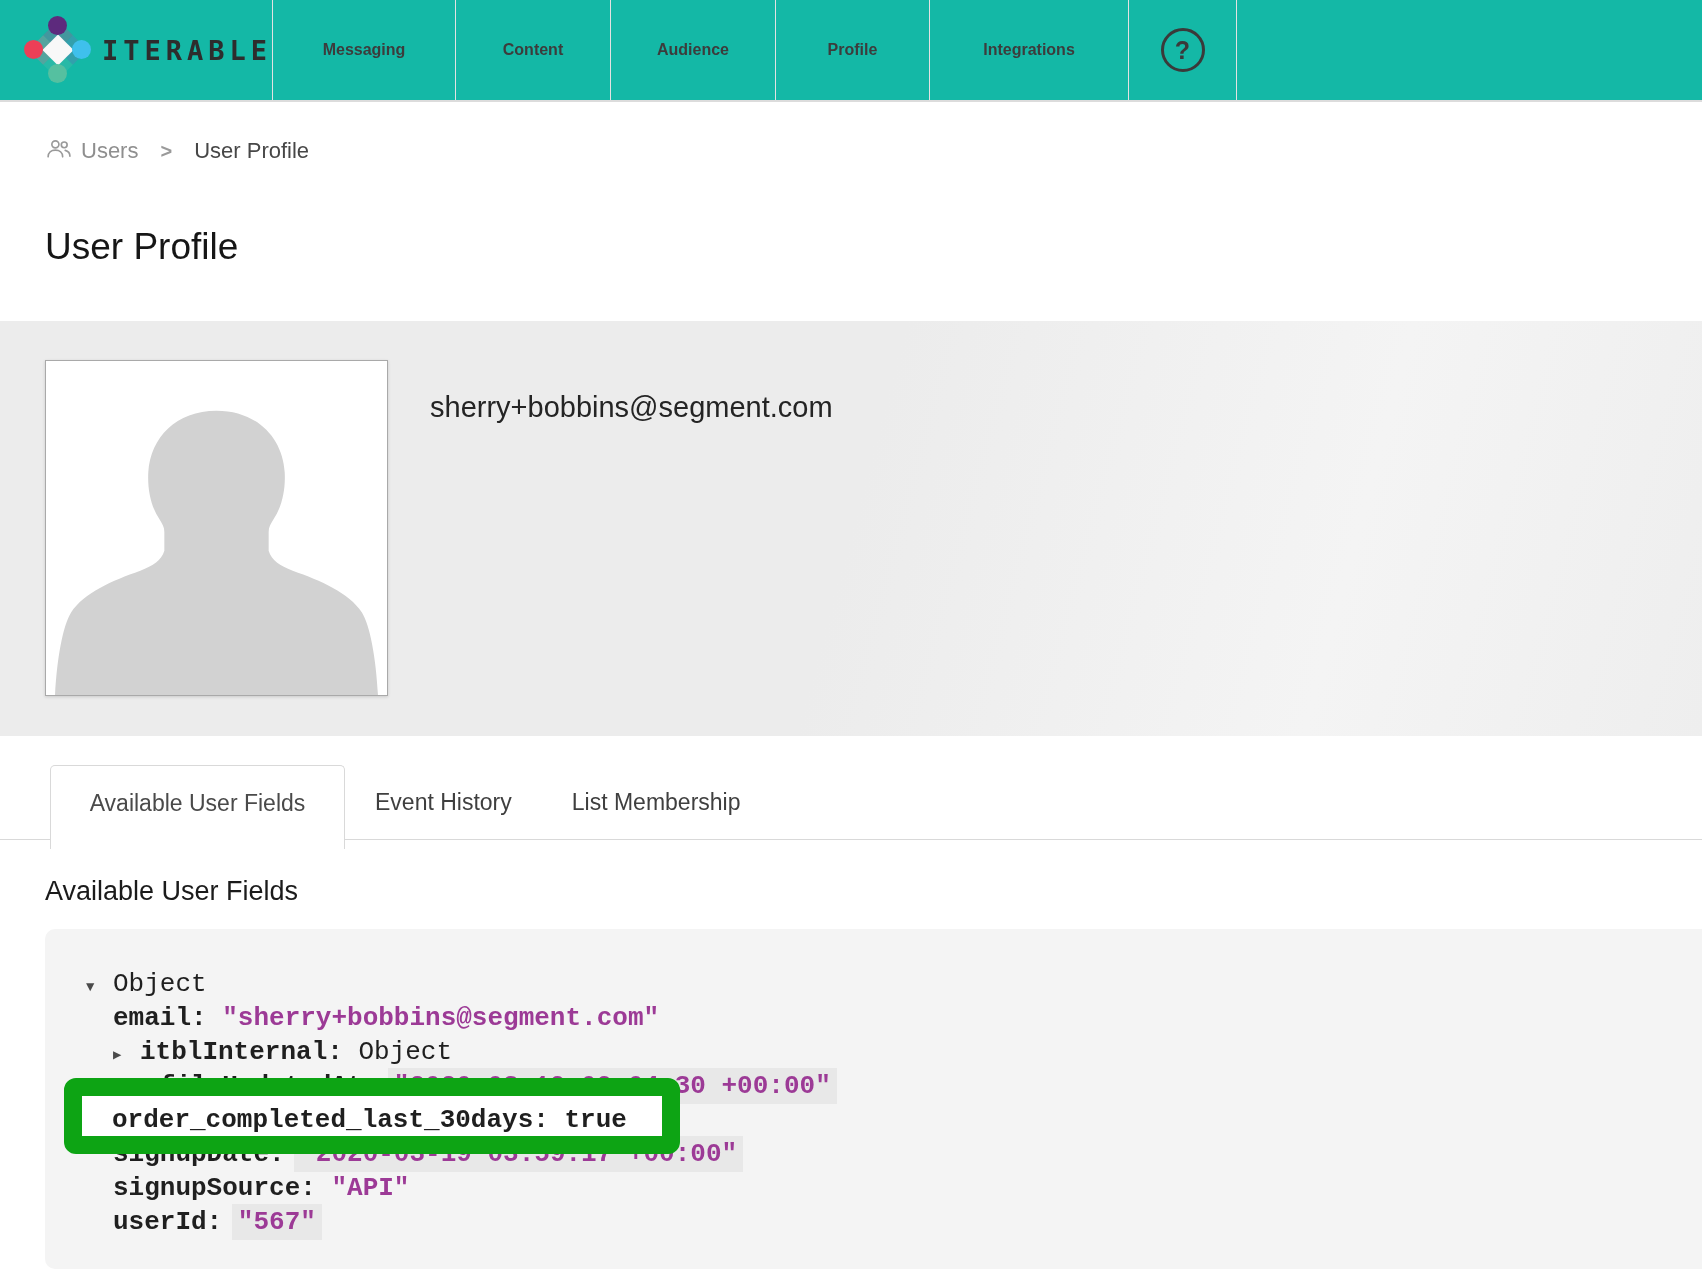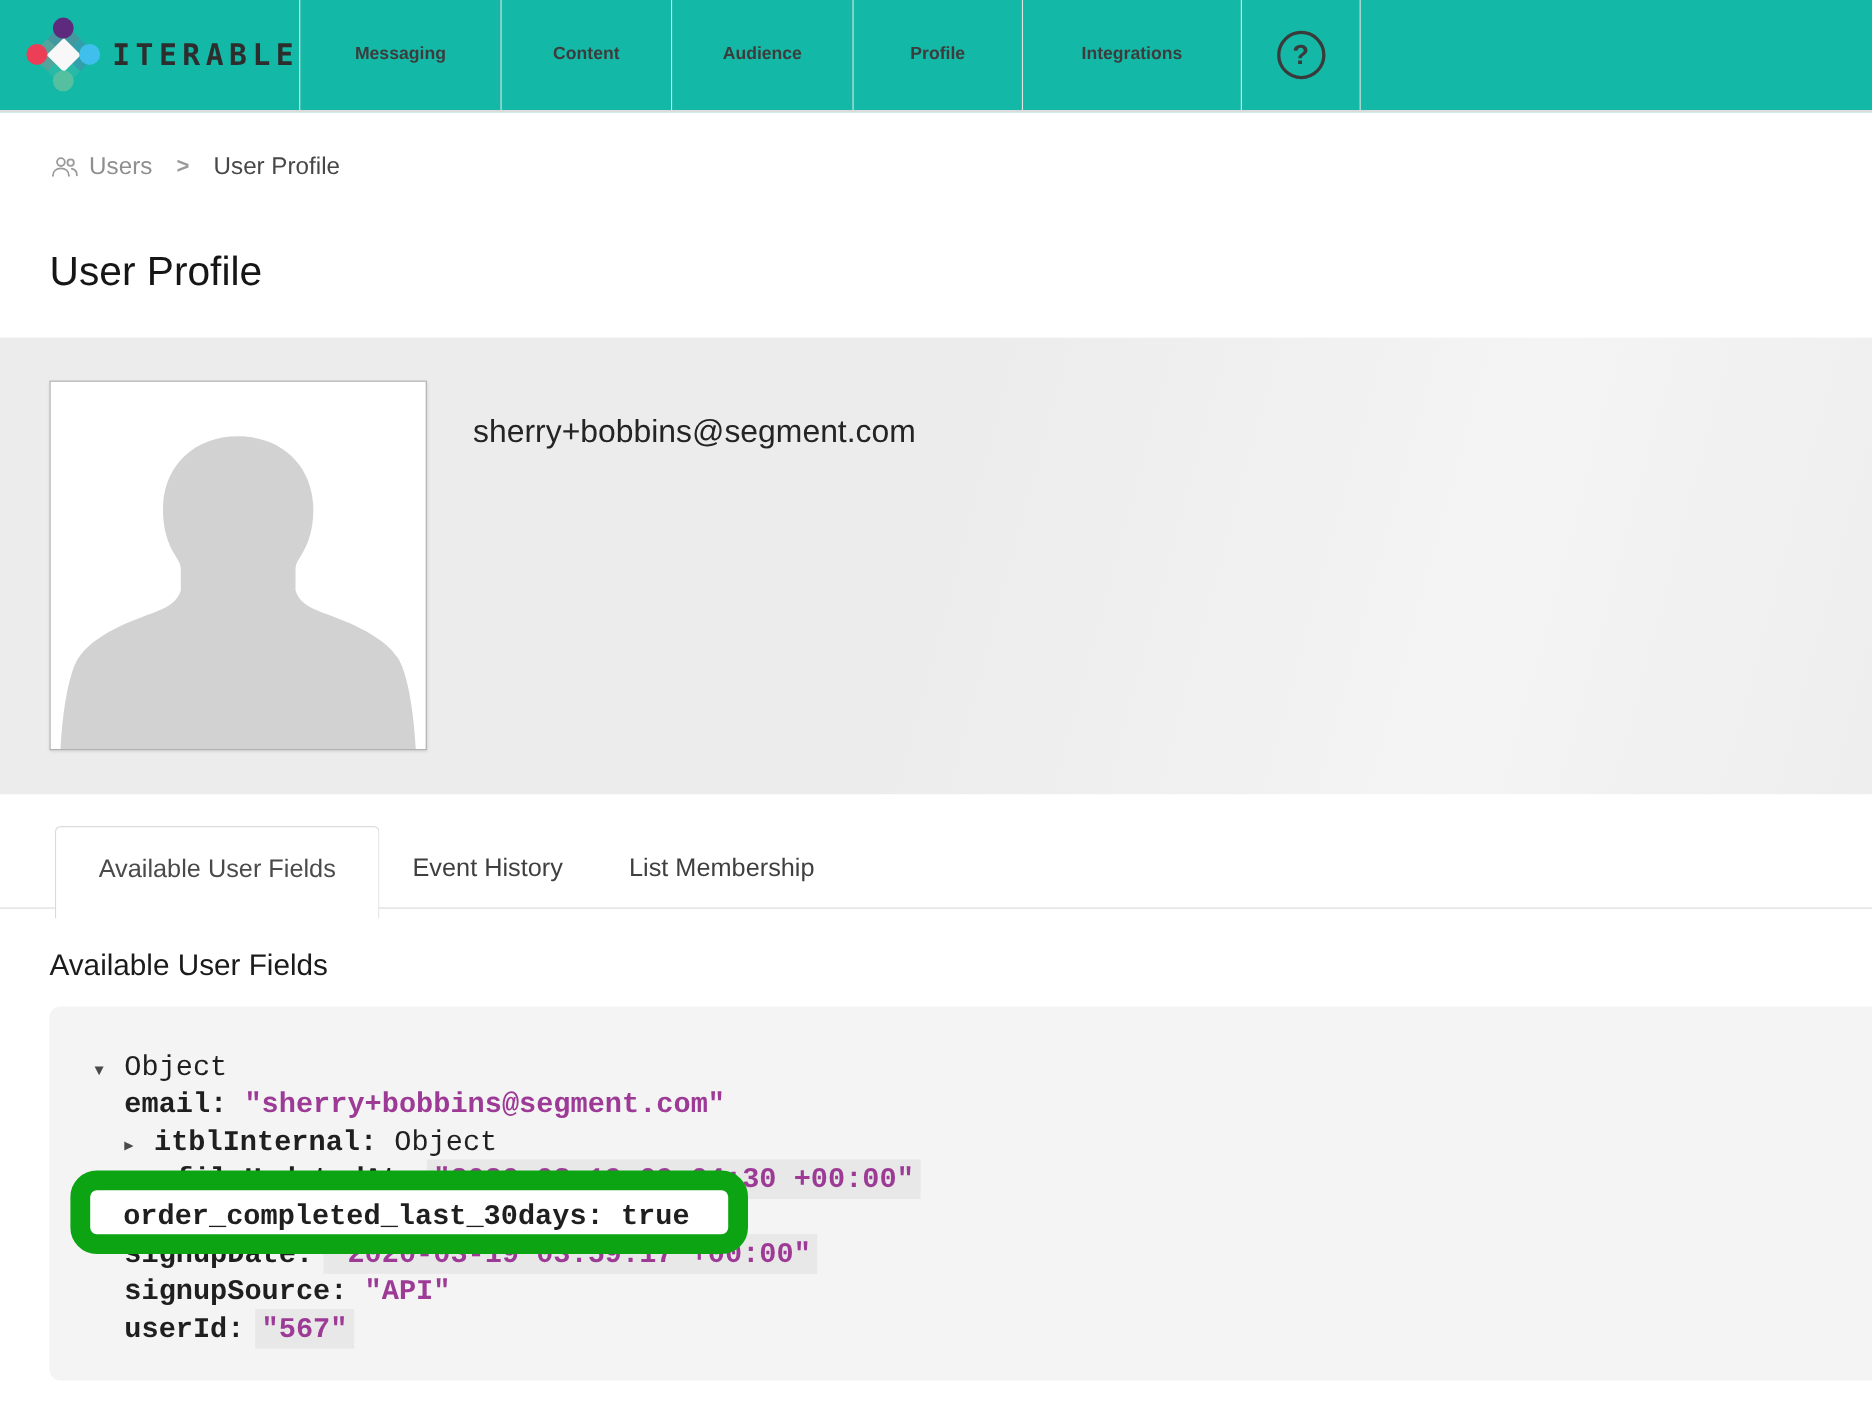--- a/index.html
+++ b/index.html
@@ -27,27 +27,27 @@
     font-weight:700;font-size:16px;color:#3c3c3c;cursor:pointer;box-sizing:border-box}
   .nav-item:nth-child(1){width:183px}
   .nav-item:nth-child(2){width:155px}
   .nav-item:nth-child(3){width:165px}
   .nav-item:nth-child(4){width:154px}
   .nav-item:nth-child(5){width:199px}
   .nav-help{width:107px;border-left:1px solid #e2e2e2;border-right:1px solid #e2e2e2;display:flex;align-items:center;justify-content:center;cursor:pointer}
   .help-circle{width:38px;height:38px;border:3px solid #3a3a3a;border-radius:50%;display:flex;align-items:center;justify-content:center;font-weight:700;font-size:25px;color:#3a3a3a}
   
   .breadcrumb{display:flex;align-items:center;padding:0 45px;margin-top:33px;height:32px;font-size:22px}
-  .crumb-users{display:flex;align-items:center;gap:9px;color:#8f8f8f;cursor:pointer}
+  .crumb-users{display:flex;gap:9px;color:#8f8f8f;cursor:pointer}
   .crumb-sep{color:#9a9a9a;font-size:20px;font-weight:700;margin:0 22px}
   .crumb-current{color:#474747}
   
   .page-title{padding:0 45px;margin-top:58px;font-size:37px;line-height:43px;font-weight:500;color:#161616}
   
-  .hero{margin-top:39px;height:415px;box-sizing:border-box;padding:39px 0 0 45px;display:flex;gap:42px;
+  .hero{margin-top:53px;height:415px;box-sizing:border-box;padding:39px 0 0 45px;display:flex;gap:42px;
     background:linear-gradient(105deg,#ececec 50%,#f4f4f4 78%,#eeeeee 100%)}
   .avatar{width:343px;height:336px;background:#fff;border:1px solid #a9a9a9;box-shadow:0 1px 3px rgba(0,0,0,.15);box-sizing:border-box}
   .avatar svg{display:block;width:100%;height:100%}
   .hero-email{margin-top:31px;font-size:29px;color:#242424}
   
   .tabbar{position:relative;margin-top:29px;height:84px;padding-left:50px;box-sizing:border-box}
   .tabbar::after{content:"";position:absolute;left:0;right:0;top:74px;height:1px;background:#d9d9d9;z-index:1}
   .tabs-row{display:flex;align-items:flex-start;height:84px;position:relative}
   .tab{font-size:23px;color:#3f3f3f;cursor:pointer}
   .tab.active{position:relative;z-index:2;width:295px;height:84px;background:#fff;border:1px solid #d9d9d9;border-bottom:none;
@@ -62,21 +62,21 @@
   .code-row{height:34px;line-height:34px;white-space:pre}
   .code-row.lvl0{padding-left:41px}
   .code-row.lvl1{padding-left:68px}
   .toggle{display:inline-block;width:27px;font-size:14px;color:#4a4a4a;cursor:pointer}
   .k{color:#1f1f1f}
   .v-string{color:#9c3a96}
   .v-obj{color:#1f1f1f;font-weight:400}
   .hl{background:#e8e8e8;padding:3px 6px;margin:-3px -6px}
   
   .annotation-box{position:absolute;left:19px;top:149px;width:616px;height:76px;box-sizing:border-box;
-    border:18px solid #0da414;border-radius:24px;background:#fff;z-index:3}
+    border:18px solid #0da414;border-radius:12px;background:#fff;z-index:3}
   .annotation-inner{position:absolute;left:0;top:7px;height:34px;line-height:34px;padding-left:30px;white-space:pre}
 </style>
 </head>
 <body>
 
 <nav class="nav">
   <div class="logo-cell">
     <div class="logo-mark">
       <div class="logo-diamond">
         <div class="q1"></div>

